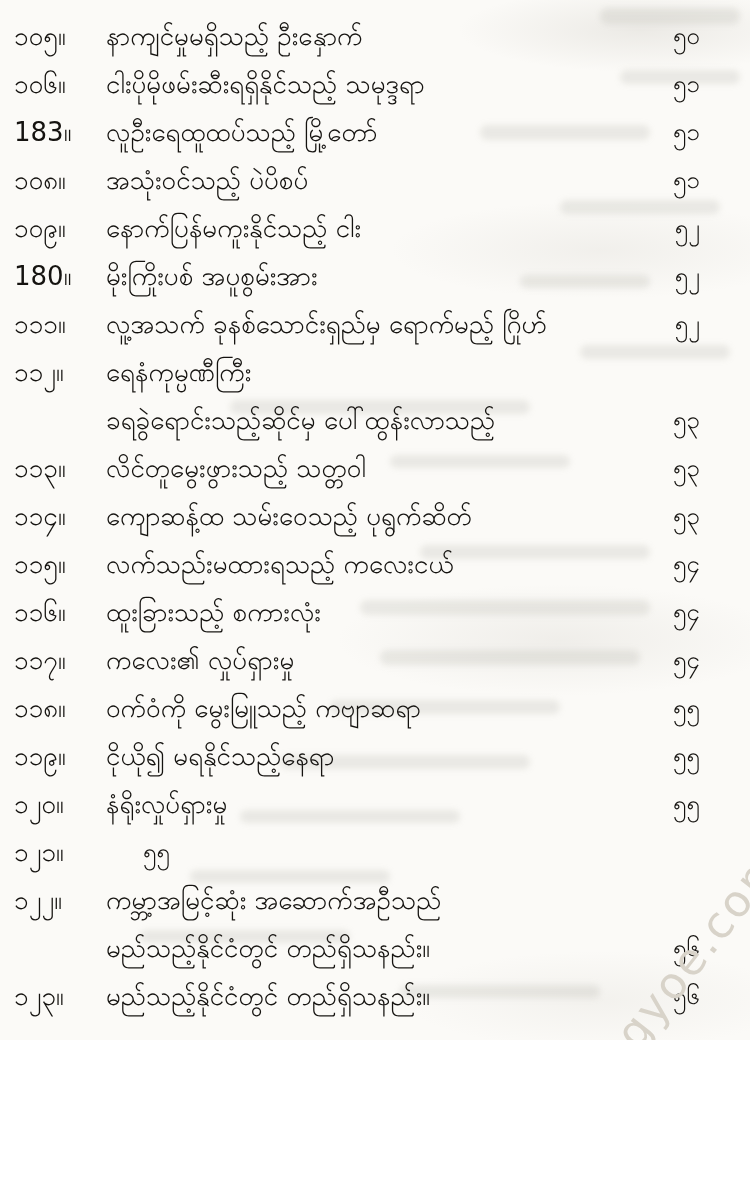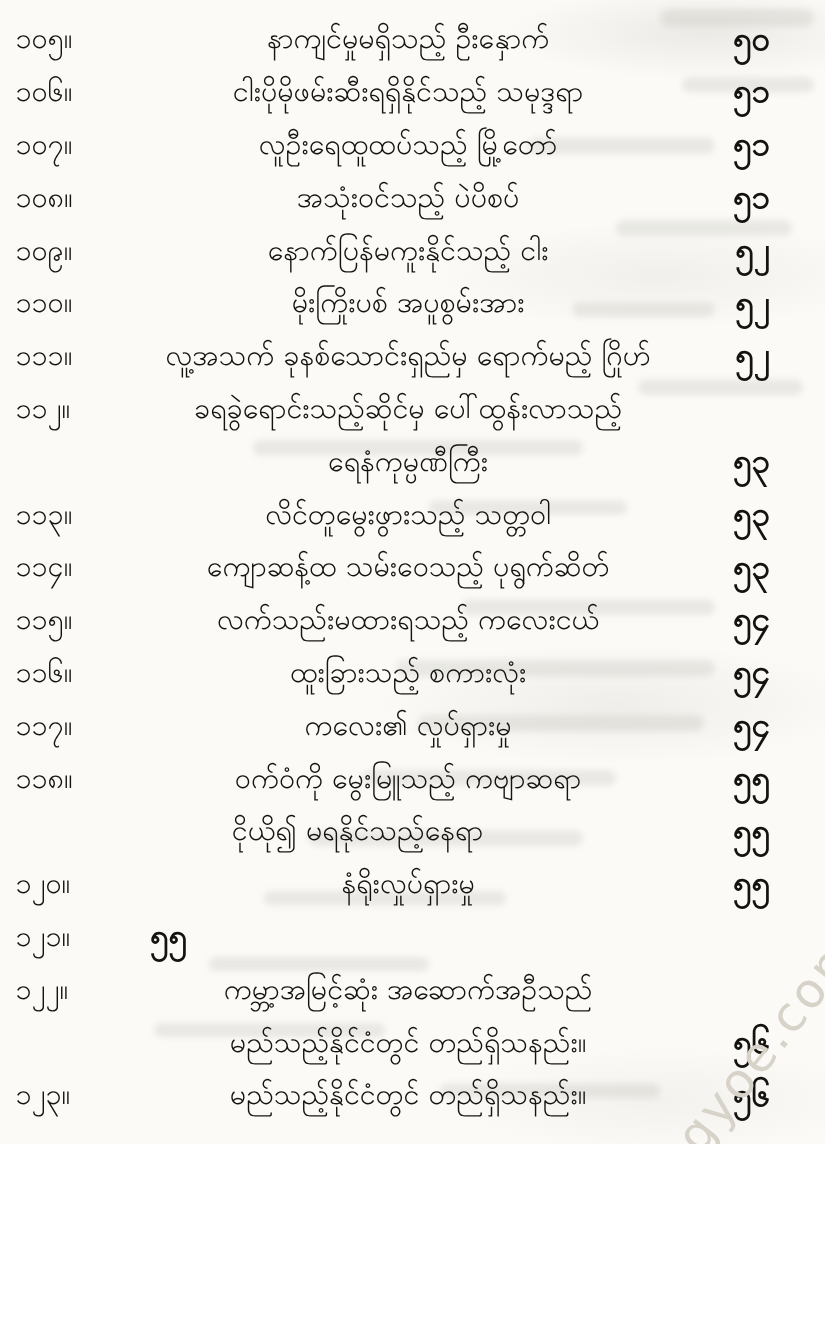--- a/index.html
+++ b/index.html
@@ -35,30 +35,28 @@
     white-space: nowrap;
   }
   .title {
     flex: 1 1 auto;
     min-width: 0;
   }
   .title .line {
     font-size: 26px;
     line-height: 48px;
     white-space: nowrap;
-    text-align: center;
   }
   .pg {
     flex: 0 0 64px;
     align-self: flex-end;      
     text-align: right;
-    font-size: 30px;
+    font-size: 24px;
     line-height: 48px;
     white-space: nowrap;
-    font-weight: bold;
   }
   
   .smudge {
     position: absolute;
     border-radius: 8px;
     background: rgba(145,140,128,0.16);
     filter: blur(3px);
     pointer-events: none;
   }
   .watermark {
@@ -111,21 +109,21 @@
 
   <div class="entry">
     <span class="num">၁၀၆။</span>
     <span class="title">
           <div class="line">ငါးပိုမိုဖမ်းဆီးရရှိနိုင်သည့် သမုဒ္ဒရာ</div>
         </span>
     <span class="pg">၅၁</span>
   </div>
 
   <div class="entry">
-    <span class="num">၁၀၇။</span>
+    <span class="num">183။</span>
     <span class="title">
           <div class="line">လူဦးရေထူထပ်သည့် မြို့တော်</div>
         </span>
     <span class="pg">၅၁</span>
   </div>
 
   <div class="entry">
     <span class="num">၁၀၈။</span>
     <span class="title">
           <div class="line">အသုံးဝင်သည့် ပဲပိစပ်</div>
@@ -135,40 +133,40 @@
 
   <div class="entry">
     <span class="num">၁၀၉။</span>
     <span class="title">
           <div class="line">နောက်ပြန်မကူးနိုင်သည့် ငါး</div>
         </span>
     <span class="pg">၅၂</span>
   </div>
 
   <div class="entry">
-    <span class="num">၁၁၀။</span>
+    <span class="num">180။</span>
     <span class="title">
           <div class="line">မိုးကြိုးပစ် အပူစွမ်းအား</div>
         </span>
     <span class="pg">၅၂</span>
   </div>
 
   <div class="entry">
     <span class="num">၁၁၁။</span>
     <span class="title">
           <div class="line">လူ့အသက် ခုနစ်သောင်းရှည်မှ ရောက်မည့် ဂြိုဟ်</div>
         </span>
     <span class="pg">၅၂</span>
   </div>
 
   <div class="entry">
     <span class="num">၁၁၂။</span>
     <span class="title">
+          <div class="line">ရေနံကုမ္ပဏီကြီး</div>
           <div class="line">ခရခွဲရောင်းသည့်ဆိုင်မှ ပေါ်ထွန်းလာသည့်</div>
-          <div class="line">ရေနံကုမ္ပဏီကြီး</div>
         </span>
     <span class="pg">၅၃</span>
   </div>
 
   <div class="entry">
     <span class="num">၁၁၃။</span>
     <span class="title">
           <div class="line">လိင်တူမွေးဖွားသည့် သတ္တဝါ</div>
         </span>
     <span class="pg">၅၃</span>
@@ -208,20 +206,21 @@
 
   <div class="entry">
     <span class="num">၁၁၈။</span>
     <span class="title">
           <div class="line">ဝက်ဝံကို မွေးမြူသည့် ကဗျာဆရာ</div>
         </span>
     <span class="pg">၅၅</span>
   </div>
 
   <div class="entry">
+    <span class="num">၁၁၉။</span>
     <span class="title">
           <div class="line">ငိုယို၍ မရနိုင်သည့်နေရာ</div>
         </span>
     <span class="pg">၅၅</span>
   </div>
 
   <div class="entry">
     <span class="num">၁၂၀။</span>
     <span class="title">
           <div class="line">နံရိုးလှုပ်ရှားမှု</div>

